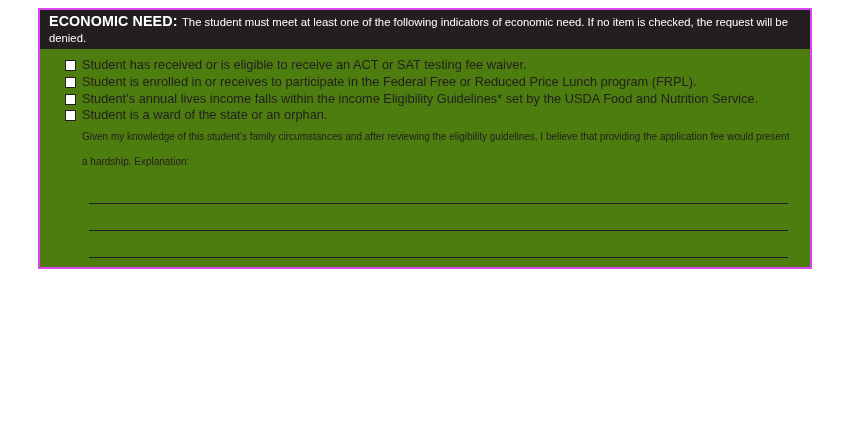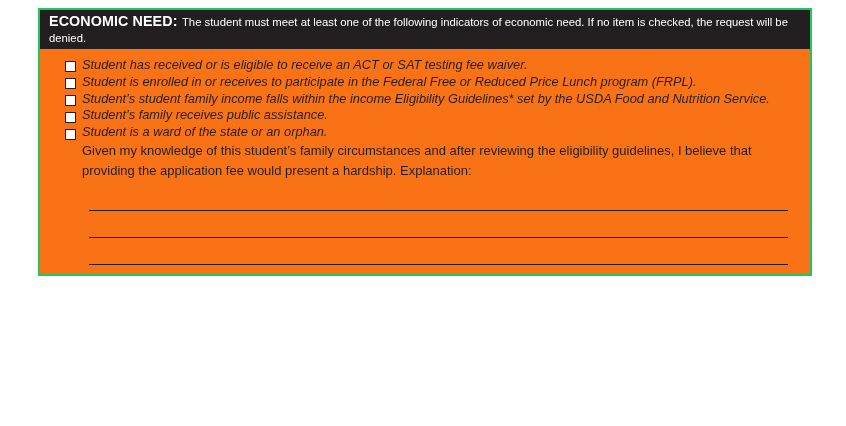--- a/index.html
+++ b/index.html
@@ -9,56 +9,56 @@
     font-family: "Liberation Sans", sans-serif;
     color: #231f20;
     -webkit-font-smoothing: antialiased;
   }
   .page { position: relative; width: 846px; height: 426px; overflow: hidden; }
 
   .form-box {
     position: absolute;
     left: 38px; top: 8px;
     width: 774px;
-    border: 2px solid #22c55e;
+    border: 2px solid #d946ef;
     box-sizing: border-box;
-    background: #f97316;
+    background: #4d7c0f;
   }
 
   .section-header {
     background: #231f20;
     color: #ffffff;
     padding: 4px 9px 4px 9px;
     line-height: 13.5px;
   }
   .section-title {
     font-weight: bold;
     font-size: 14.3px;
     letter-spacing: 0.1px;
   }
   .section-subtitle { font-size: 11.3px; }
 
   .section-body { padding: 8px 15px 0 25px; }
 
   .checklist { font-size: 12.8px; line-height: 16.8px; }
-  .check-row { display: flex; align-items: center; font-style: italic; }
+  .check-row { display: flex; align-items: flex-start; }
   .checkbox {
     flex: 0 0 auto;
     width: 9px; height: 9px;
     border: 1.4px solid #231f20;
     margin: 3px 6px 0 0;
     background: #ffffff;
     box-sizing: content-box;
   }
   .check-label { flex: 1 1 auto; }
 
   .statement {
     margin: 0 0 0 17px;
-    font-size: 13px;
-    line-height: 20px;
+    font-size: 10px;
+    line-height: 25px;
   }
 
   .write-lines { margin: 0 7px 9px 24px; }
   .write-line { border-bottom: 1.5px solid #231f20; }
   .write-line.first { height: 29px; }
   .write-line.rest  { height: 26px; }
 
   .footnote {
     margin: 12px 28px 0 46px;
     font-size: 12.3px;
@@ -87,28 +87,24 @@
           <span class="check-label">Student has received or is eligible to receive an ACT or SAT testing fee waiver.</span>
         </div>
 
         <div class="check-row">
           <span class="checkbox"></span>
           <span class="check-label">Student is enrolled in or receives to participate in the Federal Free or Reduced Price Lunch program (FRPL).</span>
         </div>
 
         <div class="check-row">
           <span class="checkbox"></span>
-          <span class="check-label">Student’s student family income falls within the income Eligibility Guidelines* set by the USDA Food and Nutrition Service.</span>
+          <span class="check-label">Student’s annual lives income falls within the income Eligibility Guidelines* set by the USDA Food and Nutrition Service.</span>
         </div>
 
 
-        <div class="check-row">
-          <span class="checkbox"></span>
-          <span class="check-label">Student’s family receives public assistance.</span>
-        </div>
 
 
         <div class="check-row">
           <span class="checkbox"></span>
           <span class="check-label">Student is a ward of the state or an orphan.</span>
         </div>
 
 
       </div>
 

